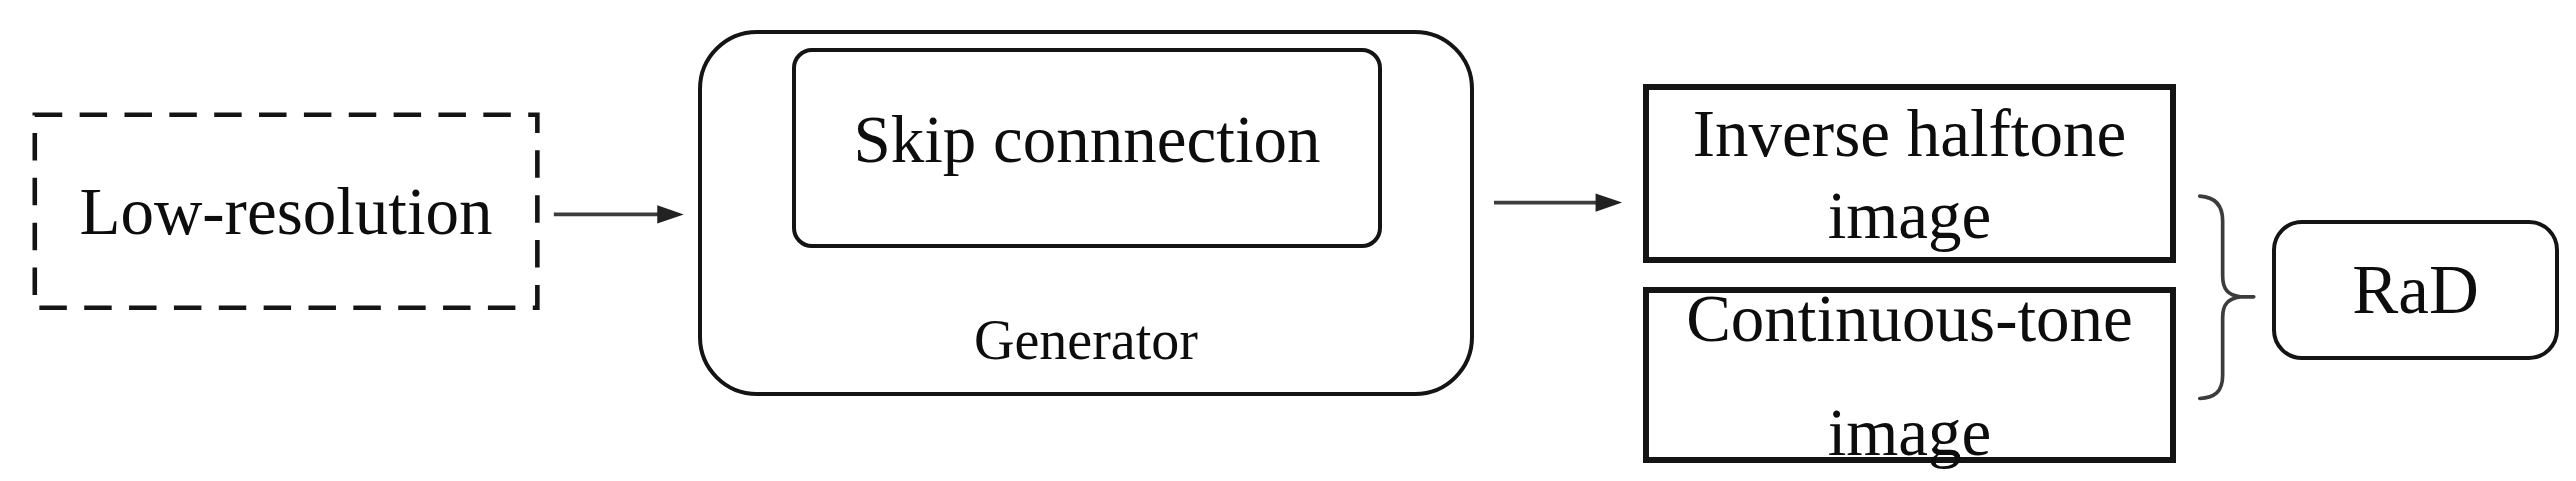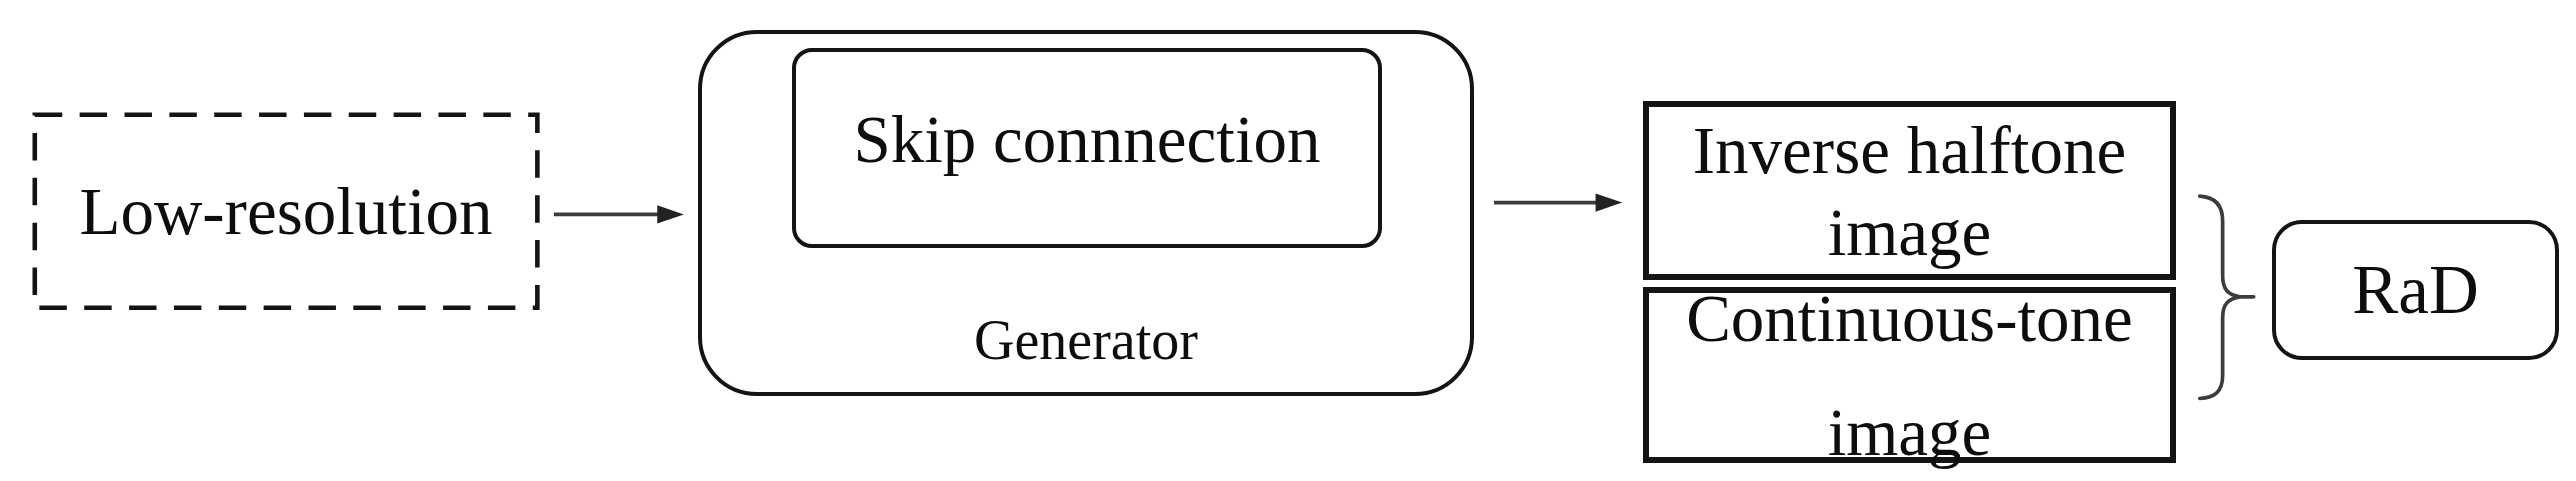--- a/index.html
+++ b/index.html
@@ -46,21 +46,21 @@
     font-size:67px;line-height:81px;
     padding-bottom:16.5px;
   }
   .generator-label{
     left:698px;top:299px;width:776px;height:82px;
     font-size:56px;line-height:82px;
   }
   .inverse-box{
     left:1643px;top:84px;width:533px;height:179px;
     border:6.4px solid var(--stroke);
-    font-size:67px;line-height:82px;margin-top:17px;
+    font-size:67px;line-height:82px;
   }
   .continuous-box{
     left:1643px;top:287px;width:533px;height:176px;
     border:6.4px solid var(--stroke);
     font-size:67px;line-height:82px;gap:32px;
   }
   .rad-box{
     left:2272px;top:220px;width:287px;height:140px;
     border:4.6px solid var(--stroke);
     border-radius:30px;

